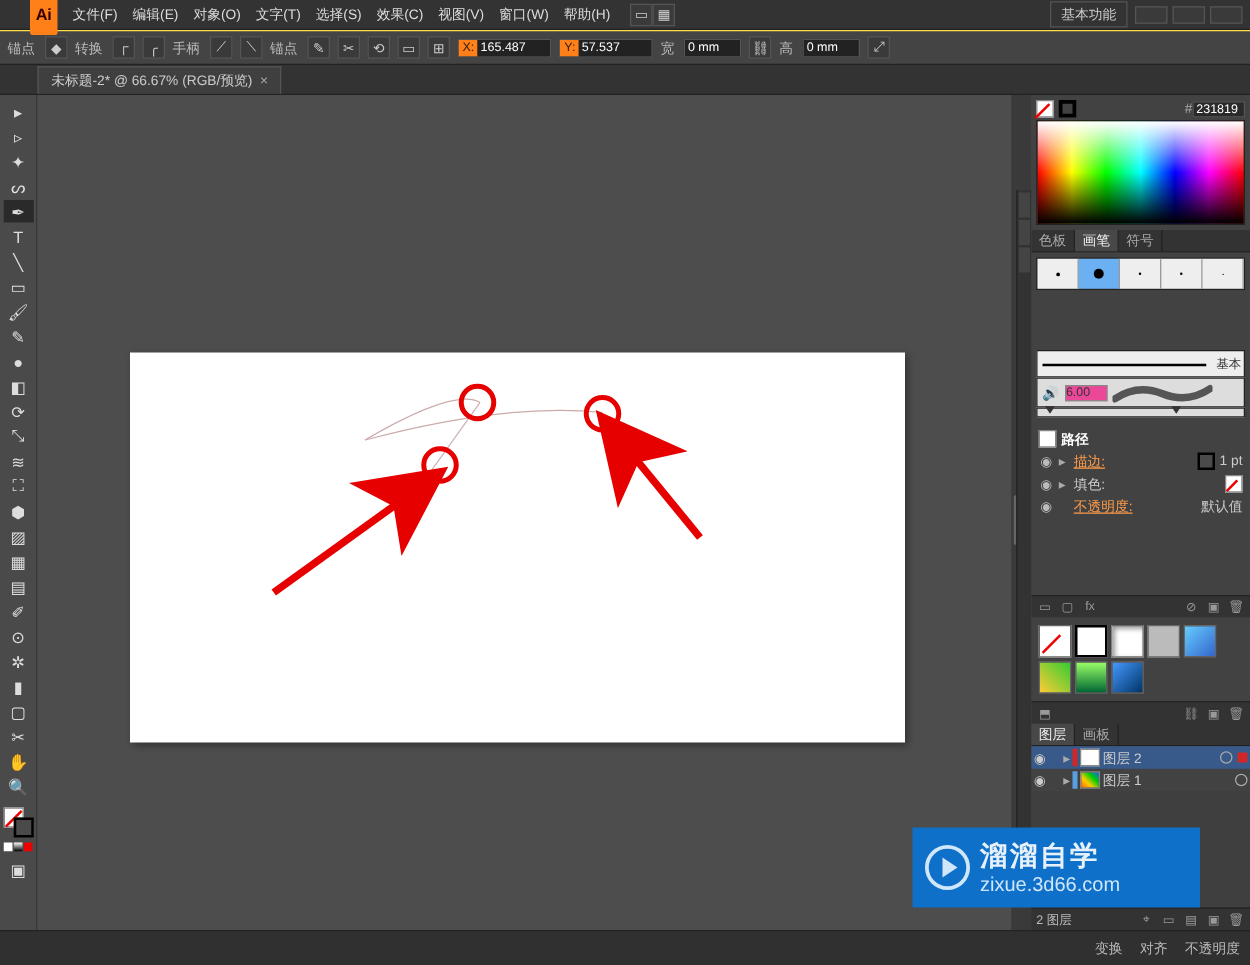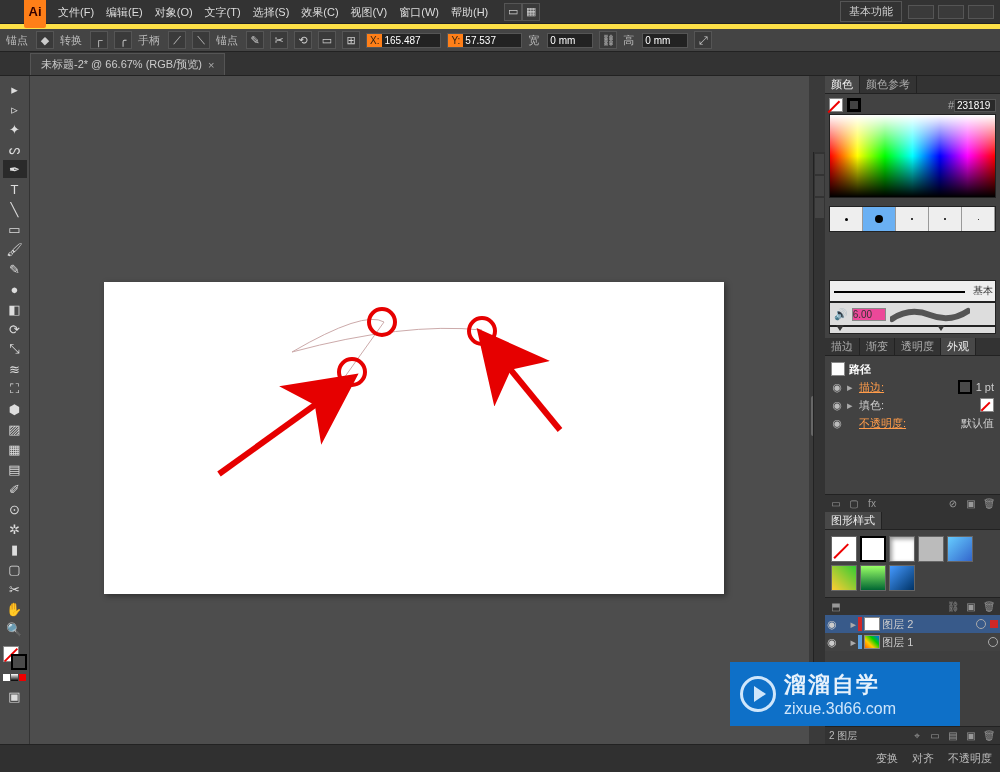--- a/index.html
+++ b/index.html
@@ -3,21 +3,21 @@
 <meta charset="utf-8">
 <style>
 * { margin:0; padding:0; box-sizing:border-box; font-family: "Microsoft YaHei", Arial, sans-serif; font-size:11px; color:#ccc; user-select:none;}
 body { width:1000px; height:772px; background:#4a4a4a; overflow:hidden; position:relative;}
 .menubar { height:24px; background:#333; display:flex; align-items:center; padding:0 4px; border-bottom:1px solid #222;}
 .ai-logo { width:22px; height:32px; background:#ff7f18; color:#330000; font-weight:bold; font-size:13px; display:flex; align-items:center; justify-content:center; border-radius:2px; margin-right:6px;margin-left:20px;}
 .menu-item { padding:0 6px; line-height:24px; color:#ddd;}
 .menu-spacer { flex:1;}
 .workspace-label { background:#333; padding:2px 8px; border:1px solid #555; margin-right:4px;}
 .win-btn { width:26px; height:14px; margin:0 2px; background:#3a3a3a; border:1px solid #555;}
-.controlbar { height:28px; background:#444; border-top:5px solid #fde047; border-bottom:1px solid #222; display:flex; align-items:center; padding:0 6px; gap:6px;}
+.controlbar { height:28px; background:#444; border-top:1px solid #fde047; border-bottom:1px solid #222; display:flex; align-items:center; padding:0 6px; gap:6px;}
 .controlbar .lbl { color:#bbb; margin-right:2px;}
 .cb-icon { width:18px; height:18px; background:#3a3a3a; border:1px solid #555; display:flex; align-items:center; justify-content:center;}
 .cb-field { display:flex; align-items:center; background:#2f2f2f; border:1px solid #555;}
 .cb-field .tag { background:#ff7f18; color:#321; padding:1px 3px; font-size:10px;}
 .cb-field input { width:58px; background:#222; border:none; color:#fff; padding:1px 2px; font-size:10px;}
 .tabstrip { height:24px; background:#333; display:flex; align-items:flex-end; padding-left:30px; border-bottom:1px solid #222;}
 .doc-tab { background:#3f3f3f; padding:3px 10px; border:1px solid #555; border-bottom:none; font-size:11px; color:#ddd; display:flex; align-items:center; gap:6px;}
 .doc-tab .x { color:#aaa;}
 .main { display:flex; height:684px;}
 .toolbox { width:30px; background:#4a4a4a; border-right:1px solid #333; display:flex; flex-direction:column; align-items:center; padding-top:4px; gap:2px;}
@@ -232,39 +232,40 @@
     </div>
     <div class="panel-dock">
       <div class="grip"></div>
       <div class="grip"></div>
       <div class="grip"></div>
     </div>
   </div>
 
   <div class="panels">
 
-    <div class="panel-tabrow">
-      <div class="ptab active">颜色</div>
-      <div class="ptab">颜色参考</div>
-      <div class="ptab spacer"></div>
-    </div>
     <div class="panel-body">
       <div class="color-row">
         <div style="width:14px;height:14px;background:#fff;border:1px solid #888;position:relative">
             <div style="position:absolute;inset:-2px;border-top:2px solid #e00;transform:rotate(-45deg);top:50%"></div>
           </div>
         <div style="width:14px;height:14px;border:3px solid #000"></div>
         <div class="hex-box">
           <span>#</span>
           <input value="231819" style="">
         </div>
       </div>
       <div class="spectrum"></div>
     </div>
 
+    <div class="panel-tabrow">
+      <div class="ptab">色板</div>
+      <div class="ptab active">画笔</div>
+      <div class="ptab">符号</div>
+      <div class="ptab spacer"></div>
+    </div>
     <div class="panel-body">
       <div class="brush-swrow">
         <div class="brush-cell">
             <div class="dot" style="width:3px;height:3px"></div>
           </div>
         <div class="brush-cell sel">
             <div class="dot" style="width:8px;height:8px"></div>
           </div>
         <div class="brush-cell">
             <div class="dot" style="width:2px;height:2px"></div>
@@ -286,27 +287,20 @@
         <svg width="80" height="18">
             <path d="M2,14 Q20,2 40,10 T78,6" stroke="#555" stroke-width="6" fill="none" stroke-linecap="round"></path>
           </svg>
       </div>
       <div style="height:8px;background:#ddd;border:1px solid #222;position:relative">
         <div style="position:absolute;left:6px;top:-2px;width:0;height:0;border-left:4px solid transparent;border-right:4px solid transparent;border-top:6px solid #333"></div>
         <div style="position:absolute;right:50px;top:-2px;width:0;height:0;border-left:4px solid transparent;border-right:4px solid transparent;border-top:6px solid #333"></div>
       </div>
     </div>
 
-    <div class="panel-tabrow">
-      <div class="ptab">描边</div>
-      <div class="ptab">渐变</div>
-      <div class="ptab">透明度</div>
-      <div class="ptab active">外观</div>
-      <div class="ptab spacer"></div>
-    </div>
     <div class="panel-body appearance-list">
       <div class="row">
         <div class="sw" style="background:#fff"></div>
         <span class="txt" style="font-weight:bold;color:#fff">路径</span>
       </div>
       <div class="row">
         <span class="eye">◉</span>
         <span class="tri">▸</span>
         <span class="txt link">描边:</span>
         <div class="sw" style="border:2px solid #000;background:#4a4a4a"></div>
@@ -331,24 +325,20 @@
     <div class="panel-foot">
       <div class="ico">▭</div>
       <div class="ico">▢</div>
       <div class="ico">fx</div>
       <div class="sp"></div>
       <div class="ico">⊘</div>
       <div class="ico">▣</div>
       <div class="ico">🗑</div>
     </div>
 
-    <div class="panel-tabrow">
-      <div class="ptab active">图形样式</div>
-      <div class="ptab spacer"></div>
-    </div>
     <div class="panel-body">
       <div class="style-grid">
         <div class="style-sw" style="background:#fff;position:relative">
             <div style="position:absolute;inset:2px;border-top:2px solid #e00;transform:rotate(-45deg);top:50%"></div>
           </div>
         <div class="style-sw" style="background:#fff;border:2px solid #000"></div>
         <div class="style-sw" style="background:#fff;box-shadow:inset 2px 2px 4px #999"></div>
         <div class="style-sw" style="background:#bbb"></div>
         <div class="style-sw" style="background:linear-gradient(135deg,#6cf,#36c)"></div>
         <div class="style-sw" style="background:linear-gradient(45deg,#fc3,#3c3)"></div>
@@ -357,20 +347,25 @@
       </div>
     </div>
     <div class="panel-foot">
       <div class="ico">⬒</div>
       <div class="sp"></div>
       <div class="ico">⛓</div>
       <div class="ico">▣</div>
       <div class="ico">🗑</div>
     </div>
 
+    <div class="panel-tabrow">
+      <div class="ptab active">图层</div>
+      <div class="ptab">画板</div>
+      <div class="ptab spacer"></div>
+    </div>
     <div class="panel-body layers" style="padding:0">
       <div class="lrow sel">
         <span class="eye">◉</span>
         <span style="width:10px"></span>
         <span style="color:#aaa">▸</span>
         <div class="cbar" style="background:#d02828"></div>
         <div class="thumb"></div>
         <span>图层 2</span>
         <div class="ring"></div>
         <div style="width:8px;height:8px;background:#d02828;margin-left:2px"></div>

